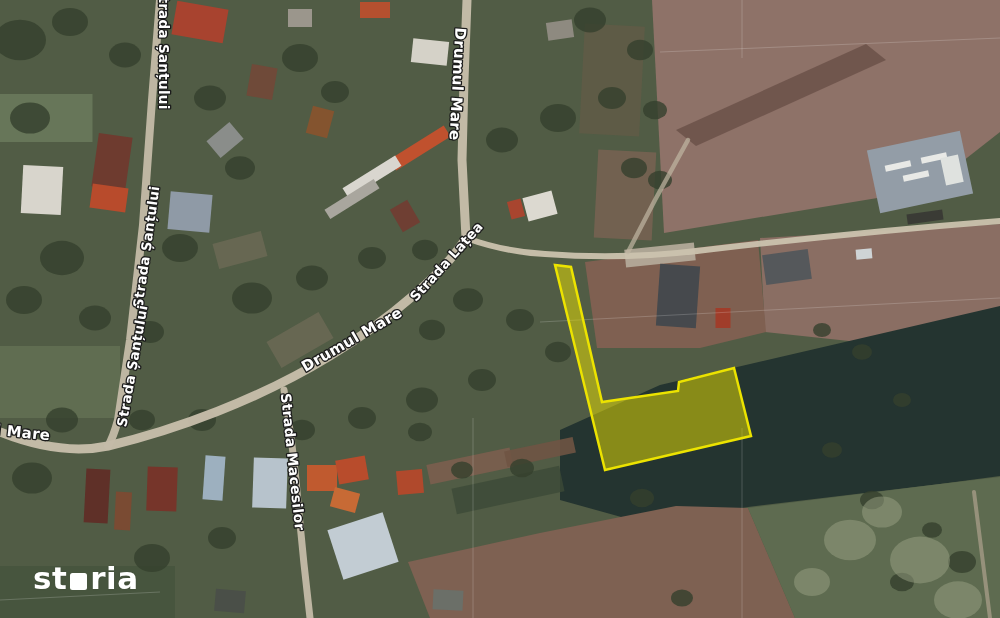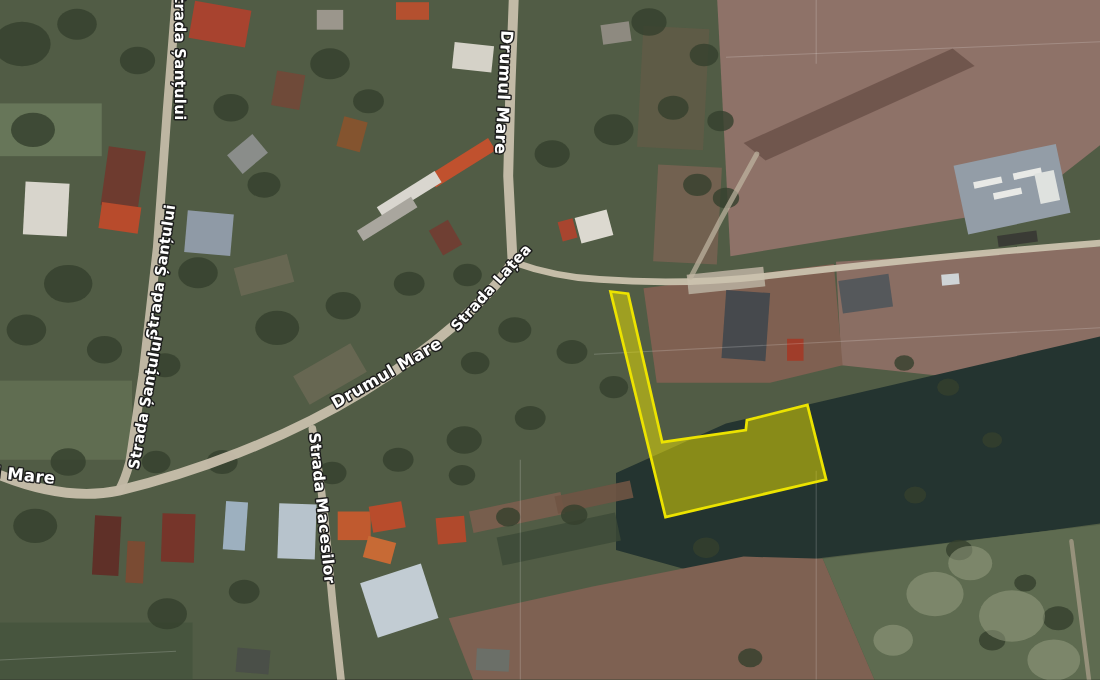--- a/index.html
+++ b/index.html
@@ -151,13 +151,18 @@
       <polygon points="555,265 571,267 602,402 678,391 679,382 734,368 751,436 605,470" fill="#ebe100" fill-opacity="0.5" stroke="#ece300" stroke-width="2.5"></polygon>
       <text transform="translate(163 48) rotate(90)" font-size="13.5" fill="#ffffff" stroke="#1c1c1c" stroke-width="2.6" text-anchor="middle" dominant-baseline="middle">Strada Șanțului</text>
       <text transform="translate(147 247) rotate(-82)" font-size="13.5" fill="#ffffff" stroke="#1c1c1c" stroke-width="2.6" text-anchor="middle" dominant-baseline="middle">Strada Șanțului</text>
       <text transform="translate(133 366) rotate(-80)" font-size="13.5" fill="#ffffff" stroke="#1c1c1c" stroke-width="2.6" text-anchor="middle" dominant-baseline="middle">Strada Șanțului</text>
       <text transform="translate(457 84) rotate(93)" font-size="15" fill="#ffffff" stroke="#1c1c1c" stroke-width="2.6" text-anchor="middle" dominant-baseline="middle">Drumul Mare</text>
       <text transform="translate(352 340) rotate(-30)" font-size="15" fill="#ffffff" stroke="#1c1c1c" stroke-width="2.6" text-anchor="middle" dominant-baseline="middle">Drumul Mare</text>
       <text transform="translate(-6 430) rotate(6)" font-size="15" fill="#ffffff" stroke="#1c1c1c" stroke-width="2.6" text-anchor="middle" dominant-baseline="middle">Drumul Mare</text>
       <text transform="translate(447 262) rotate(-48)" font-size="13.5" fill="#ffffff" stroke="#1c1c1c" stroke-width="2.6" text-anchor="middle" dominant-baseline="middle">Strada Lațea</text>
       <text transform="translate(292 462) rotate(84)" font-size="14" fill="#ffffff" stroke="#1c1c1c" stroke-width="2.6" text-anchor="middle" dominant-baseline="middle">Strada Macesilor</text>
     </svg>
+  <div id="watermark">
+    <span>st</span>
+    <span class="sq" aria-label="o"></span>
+    <span>ria</span>
+  </div>
 </div>
 
 </body></html>

